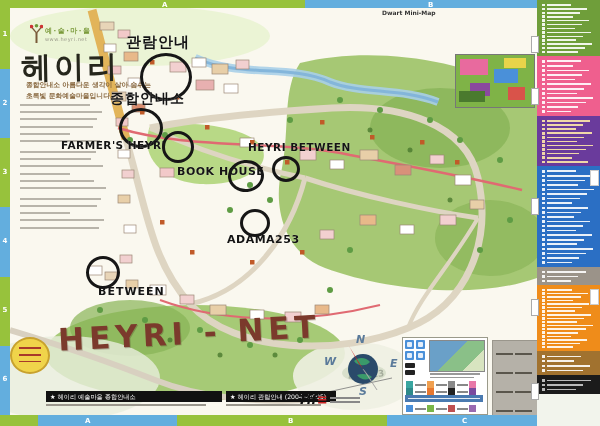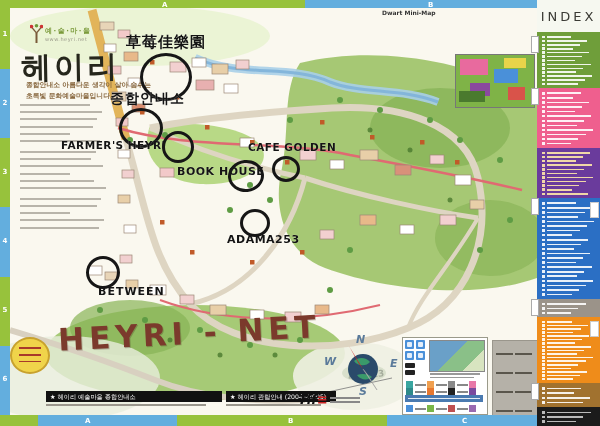--- a/index.html
+++ b/index.html
@@ -232,33 +232,33 @@
       <i style="width: 55%;"></i>
       <i style="width: 82%;"></i>
       <i style="width: 95%; margin-bottom: 9px;"></i>
       <i style="width: 90%;"></i>
       <i style="width: 85%;"></i>
       <i style="width: 55%;"></i>
       <i style="width: 93%;"></i>
       <i style="width: 88%;"></i>
     </div>
 
-  <div class="hand" style="left:126px;top:33px;font-size:15px;letter-spacing:1px;">草莓佳樂園</div>
+  <div class="hand" style="left:126px;top:33px;font-size:15px;letter-spacing:1px;">관람안내</div>
   <div class="hand-circle" style="left:140px;top:53px;width:46px;height:42px;"></div>
 
   <div class="hand" style="left:110px;top:90px;font-size:14px;letter-spacing:1px;">종합안내소</div>
   <div class="hand-circle" style="left:119px;top:108px;width:38px;height:34px;"></div>
 
   <div class="hand" style="left:61px;top:139px;font-size:10.5px;letter-spacing:.5px;">FARMER'S HEYRI</div>
   <div class="hand-circle" style="left:162px;top:131px;width:26px;height:26px;"></div>
 
   <div class="hand" style="left:177px;top:165px;font-size:11px;letter-spacing:.5px;">BOOK HOUSE</div>
   <div class="hand-circle" style="left:228px;top:160px;width:30px;height:26px;transform:rotate(-6deg);"></div>
 
-  <div class="hand" style="left:248px;top:141px;font-size:10.5px;letter-spacing:.5px;">CAFE GOLDEN</div>
+  <div class="hand" style="left:248px;top:141px;font-size:10.5px;letter-spacing:.5px;">HEYRI BETWEEN</div>
   <div class="hand-circle" style="left:272px;top:156px;width:22px;height:20px;"></div>
 
   <div class="hand" style="left:227px;top:233px;font-size:11px;letter-spacing:.5px;">ADAMA253</div>
   <div class="hand-circle" style="left:240px;top:209px;width:24px;height:22px;"></div>
 
   <div class="hand" style="left:98px;top:285px;font-size:11px;letter-spacing:1px;">BETWEEN</div>
   <div class="hand-circle" style="left:86px;top:256px;width:28px;height:27px;"></div>
 
   <div class="hand heyri-net" style="left:58px;top:315px;font-size:31px;letter-spacing:5px;transform:rotate(-3deg);">HEYRI - NET</div>
 
@@ -370,21 +370,20 @@
       </div>
       <div class="seg g" style="height: 69.1667px;">
         <span class="num" style="top:29.583333333333336px">5</span>
       </div>
       <div class="seg b" style="height: 69.1667px;">
         <span class="num" style="top:29.583333333333336px">6</span>
       </div>
     </div>
 
   <aside class="index-panel">
-    <div class="index-header">INDEX</div>
     <div id="index-sections">
         <div class="idx-section" style="height: 56px; background: rgb(111, 158, 58);">
           <div class="idx-row" style="height: 3.92308px;">
             <b style="background: rgb(255, 255, 255);"></b>
             <i style="background: rgb(255, 255, 255); width: 45%;"></i>
           </div>
           <div class="idx-row" style="height: 3.92308px;">
             <b style="background: rgb(255, 255, 255);"></b>
             <i style="background: rgb(255, 255, 255); width: 74%;"></i>
           </div>

